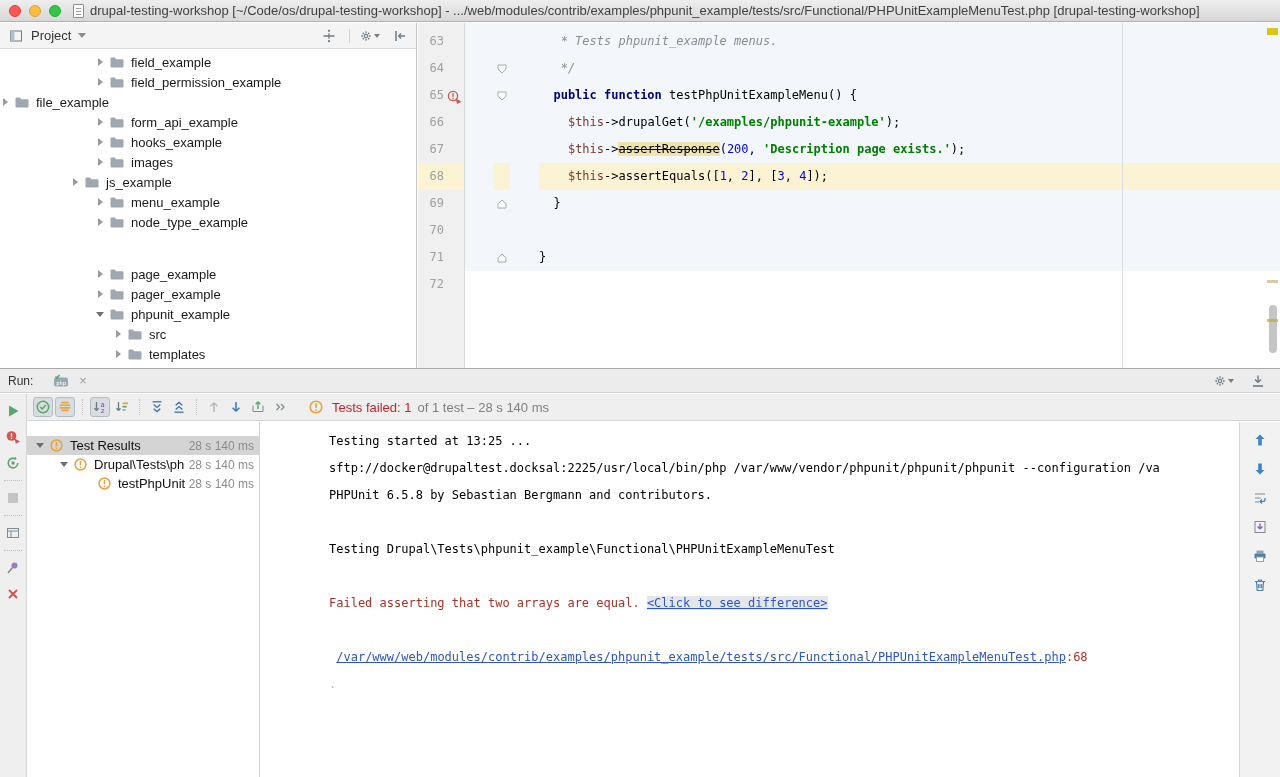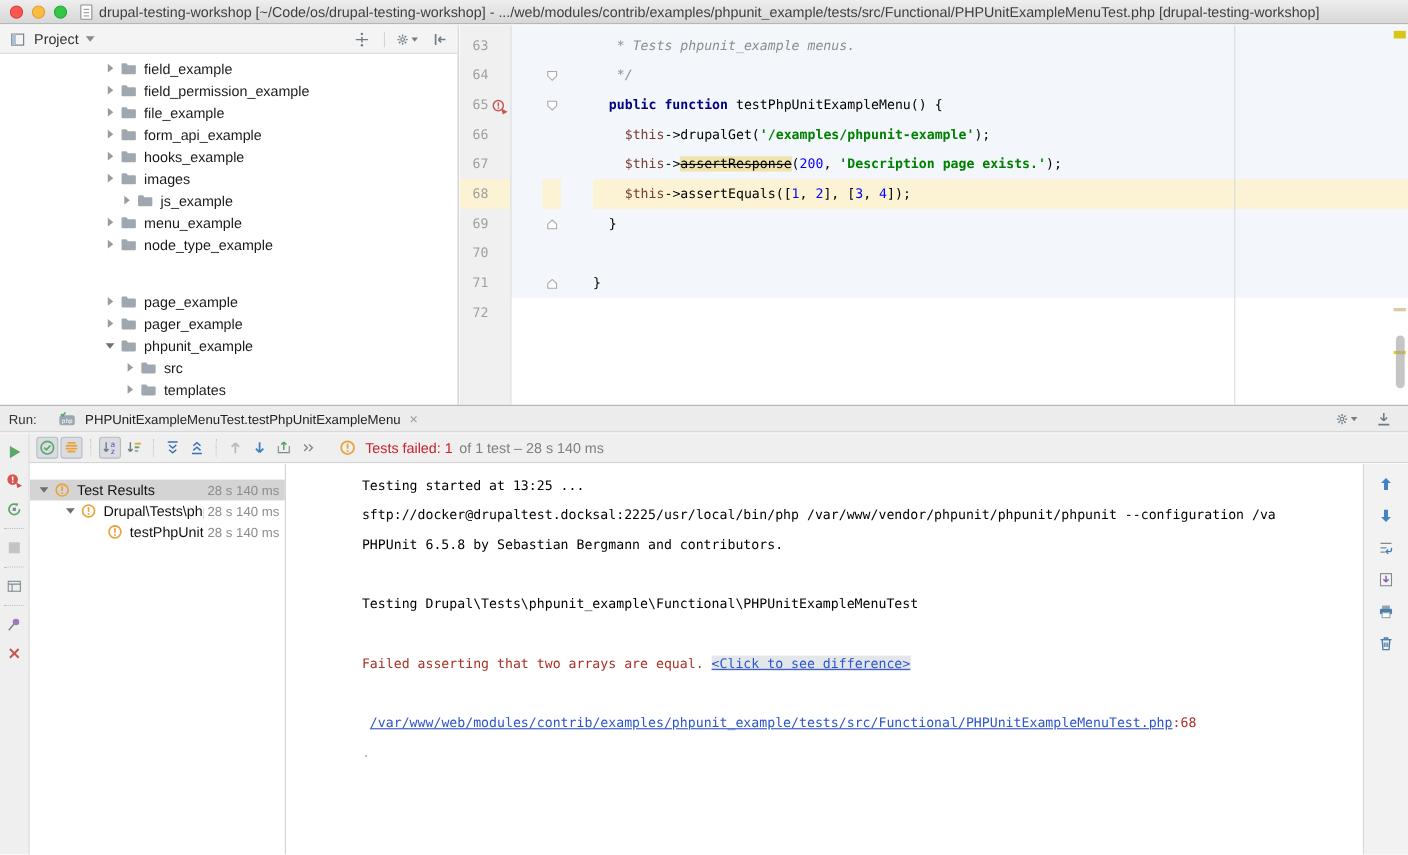--- a/index.html
+++ b/index.html
@@ -181,21 +181,21 @@
         </div>
         <div class="ptree-row" style="padding-left: 95px;">
           <span class="caret collapsed">
             <i></i>
           </span>
           <span class="tree-ico"><svg width="16" height="16" viewBox="0 0 16 16" fill="none">
               <path d="M1.5 4.5a1 1 0 0 1 1-1h3.4l1.4 1.8h6.2a1 1 0 0 1 1 1v6.2a1 1 0 0 1-1 1H2.5a1 1 0 0 1-1-1z" fill="#9fa8b0"></path>
             </svg></span>
           <span class="ptree-label">field_permission_example</span>
         </div>
-        <div class="ptree-row" style="padding-left: 95px;">
+        <div class="ptree-row" style="">
           <span class="caret collapsed">
             <i></i>
           </span>
           <span class="tree-ico"><svg width="16" height="16" viewBox="0 0 16 16" fill="none">
               <path d="M1.5 4.5a1 1 0 0 1 1-1h3.4l1.4 1.8h6.2a1 1 0 0 1 1 1v6.2a1 1 0 0 1-1 1H2.5a1 1 0 0 1-1-1z" fill="#9fa8b0"></path>
             </svg></span>
           <span class="ptree-label">file_example</span>
         </div>
         <div class="ptree-row" style="padding-left: 95px;">
           <span class="caret collapsed">
@@ -217,21 +217,21 @@
         </div>
         <div class="ptree-row" style="padding-left: 95px;">
           <span class="caret collapsed">
             <i></i>
           </span>
           <span class="tree-ico"><svg width="16" height="16" viewBox="0 0 16 16" fill="none">
               <path d="M1.5 4.5a1 1 0 0 1 1-1h3.4l1.4 1.8h6.2a1 1 0 0 1 1 1v6.2a1 1 0 0 1-1 1H2.5a1 1 0 0 1-1-1z" fill="#9fa8b0"></path>
             </svg></span>
           <span class="ptree-label">images</span>
         </div>
-        <div class="ptree-row" style="padding-left: 110px;">
+        <div class="ptree-row" style="padding-left: 70px;">
           <span class="caret collapsed">
             <i></i>
           </span>
           <span class="tree-ico"><svg width="16" height="16" viewBox="0 0 16 16" fill="none">
               <path d="M1.5 4.5a1 1 0 0 1 1-1h3.4l1.4 1.8h6.2a1 1 0 0 1 1 1v6.2a1 1 0 0 1-1 1H2.5a1 1 0 0 1-1-1z" fill="#9fa8b0"></path>
             </svg></span>
           <span class="ptree-label">js_example</span>
         </div>
         <div class="ptree-row" style="padding-left: 95px;">
           <span class="caret collapsed">
@@ -413,21 +413,20 @@
     <div class="tabstrip">
       <span class="run-label">Run:</span>
       <div class="run-tab">
         <span class="icon-btn">
             <svg width="16" height="16" viewBox="0 0 16 16" fill="none">
               <rect x="1" y="4.5" width="14" height="9" rx="2" fill="#9aa7b0"></rect>
               <text x="3.2" y="11.5" font-size="5.5" fill="#fff" font-family="monospace">php</text>
               <path d="M2.5 3.5L4 5l2.5-3" stroke="#59a869" stroke-width="1.6"></path>
             </svg>
           </span>
-        <span class="run-tab-label">PHPUnitExampleMenuTest.testPhpUnitExampleMenu</span>
         <span class="tab-close">×</span>
       </div>
       <div class="tabstrip-actions" id="tabstrip-actions">
           <span class="icon-btn">
             <svg width="16" height="16" viewBox="0 0 16 16" fill="none">
               <circle cx="8" cy="8" r="2.2" stroke="#6e7b85" stroke-width="1.4"></circle>
               <g stroke="#6e7b85" stroke-width="1.7">
                 <path d="M8 1.8v2.4M8 11.8v2.4M1.8 8h2.4M11.8 8h2.4M3.6 3.6l1.7 1.7M10.7 10.7l1.7 1.7M12.4 3.6l-1.7 1.7M5.3 10.7l-1.7 1.7"></path>
               </g>
             </svg>

